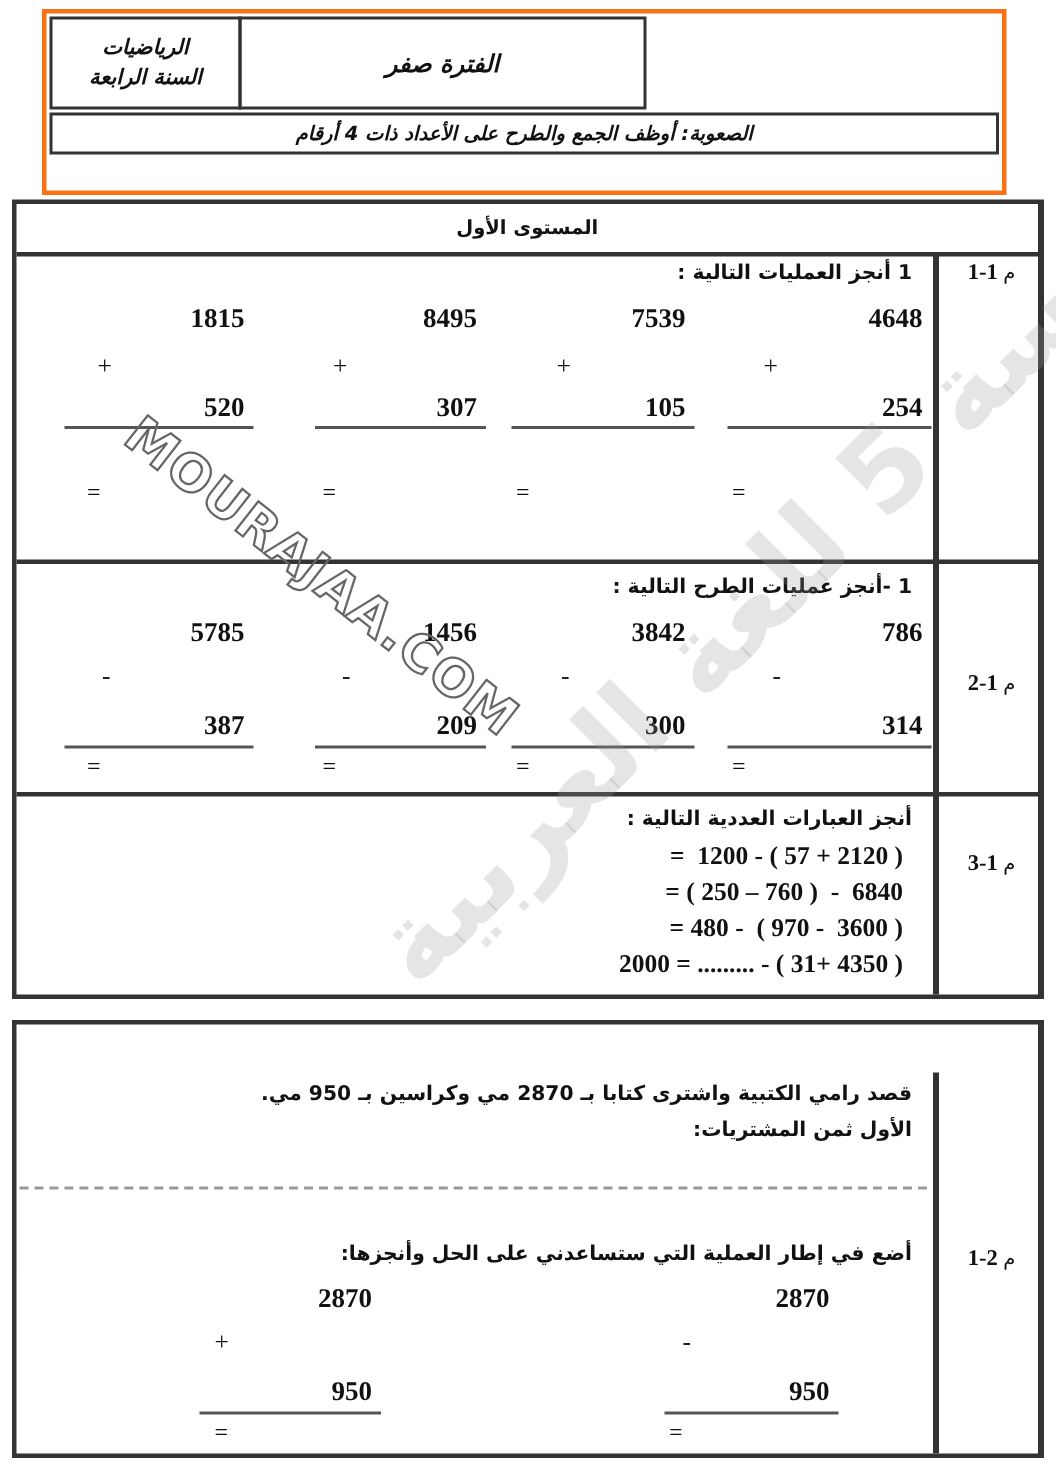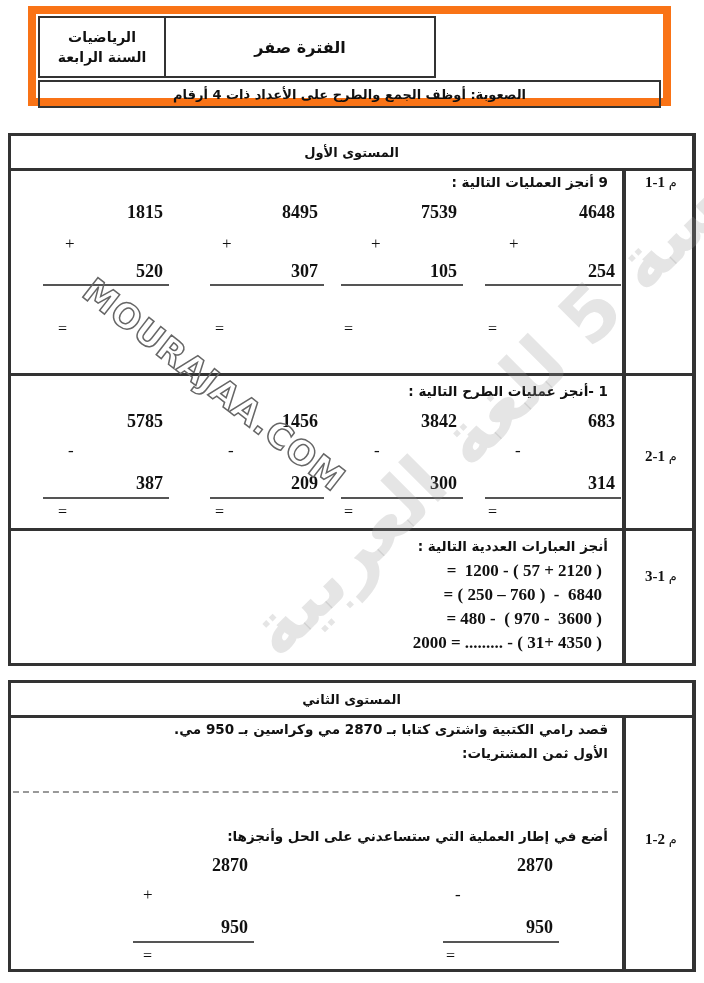--- a/index.html
+++ b/index.html
@@ -1,21 +1,21 @@
 <!DOCTYPE html>
 <html><head>
 <meta charset="utf-8">
 <style>
   * { box-sizing: border-box; margin: 0; padding: 0; }
   html, body { width: 704px; height: 983px; background: #ffffff; overflow: hidden; }
   body { position: relative; font-family: "Liberation Serif", "DejaVu Serif", serif; color: #111; }
   .ar { font-family: "DejaVu Sans", "Liberation Sans", sans-serif; direction: rtl; }
 
   
-  .hdr { position: absolute; left: 28px; top: 6px; width: 643px; height: 100px; border: 8px solid #f97316; background: #fff; }
+  .hdr { position: absolute; left: 28px; top: 6px; width: 643px; height: 124px; border: 3px solid #f97316; background: #fff; font-style: italic; }
   .hdr-row { position: absolute; left: 2px; right: 2px; top: 2px; height: 62px; display: flex; flex-direction: row; }
   .hdr-cell { border: 2px solid #333; display: flex; flex-direction: column; align-items: center; justify-content: center; text-align: center; }
   .hdr-left { width: 128px; font-weight: bold; font-size: 14px; line-height: 20px; }
   .hdr-mid { width: 272px; margin-left: -2px; font-weight: bold; font-size: 16px; }
   .hdr-right { flex: 1; margin-left: -2px; font-size: 10.5px; line-height: 15px; }
   .hdr-diff { position: absolute; left: 2px; right: 2px; top: 66px; height: 28px; border: 2px solid #333; display: flex; align-items: center; justify-content: center; font-weight: bold; font-size: 13px; }
 
   
   .lvl { position: absolute; left: 8px; width: 688px; border: 3px solid #333; border-right-width: 4px; background: transparent; }
   .lvl1 { top: 133px; height: 533px; }
@@ -61,21 +61,21 @@
 <div class="lvl lvl1">
   <div class="lvl-title ar">المستوى الأول</div>
   <div class="divider-v"></div>
   <div class="divider-h" style="top:237px;"></div>
   <div class="divider-h" style="top:392px;"></div>
 
   <div class="code" style="top:38px;">
     <span>1-1</span>
     <span class="ar">م</span>
   </div>
-  <div class="instr ar" style="right:84px; top:38px;">9 أنجز العمليات التالية :</div>
+  <div class="instr ar" style="right:84px; top:38px;">1 أنجز العمليات التالية :</div>
 
   <div class="op" style="left:474px; top:66px; height:150px;">
     <span class="n" style="top:0;">4648</span>
     <span class="sign" style="left:24px; top:32px;">+</span>
     <span class="n" style="top:59px;">254</span>
     <div class="line" style="top:82px;"></div>
     <span class="eq" style="left:3px; top:118px;">=</span>
   </div>
   <div class="op" style="left:330px; top:66px; height:150px; width:116px;">
     <span class="n" style="top:0;">7539</span>
@@ -99,21 +99,21 @@
     <span class="eq" style="left:15px; top:118px;">=</span>
   </div>
 
   <div class="code" style="top:312px;">
     <span>2-1</span>
     <span class="ar">م</span>
   </div>
   <div class="instr ar" style="right:84px; top:247px;">1 -أنجز عمليات الطرح التالية :</div>
 
   <div class="op" style="left:474px; top:275px; height:115px;">
-    <span class="n" style="top:0;">683</span>
+    <span class="n" style="top:0;">786</span>
     <span class="sign" style="left:30px; top:30px;">-</span>
     <span class="n" style="top:62px;">314</span>
     <div class="line" style="top:86px;"></div>
     <span class="eq" style="left:3px; top:92px;">=</span>
   </div>
   <div class="op" style="left:330px; top:275px; height:115px; width:116px;">
     <span class="n" style="top:0;">3842</span>
     <span class="sign" style="left:33px; top:30px;">-</span>
     <span class="n" style="top:62px;">300</span>
     <div class="line" style="top:86px;"></div>
@@ -139,21 +139,20 @@
     <span class="ar">م</span>
   </div>
   <div class="instr ar" style="right:84px; top:402px;">أنجز العبارات العددية التالية :</div>
   <div class="expr" style="top:425px;">=  1200 - ( 57 + 2120 )</div>
   <div class="expr" style="top:449px;">= ( 250 – 760 )  -  6840</div>
   <div class="expr" style="top:473px;">= 480 -  ( 970 -  3600 )</div>
   <div class="expr" style="top:497px;">2000 = ......... - ( 31+ 4350 )</div>
 </div>
 
 <div class="lvl lvl2">
-  <div class="lvl-title ar">المستوى الثاني</div>
   <div class="divider-v"></div>
 
   <div class="code" style="top:148px;">
     <span>1-2</span>
     <span class="ar">م</span>
   </div>
   <div class="instr ar" style="right:84px; top:38px;">قصد رامي الكتبية واشترى كتابا بـ 2870 مي وكراسين بـ 950 مي.</div>
   <div class="instr ar" style="right:84px; top:62px;">الأول ثمن المشتريات:</div>
   <div class="dashed" style="top:108px;"></div>
   <div class="instr ar" style="right:84px; top:145px;">أضع في إطار العملية التي ستساعدني على الحل وأنجزها:</div>

